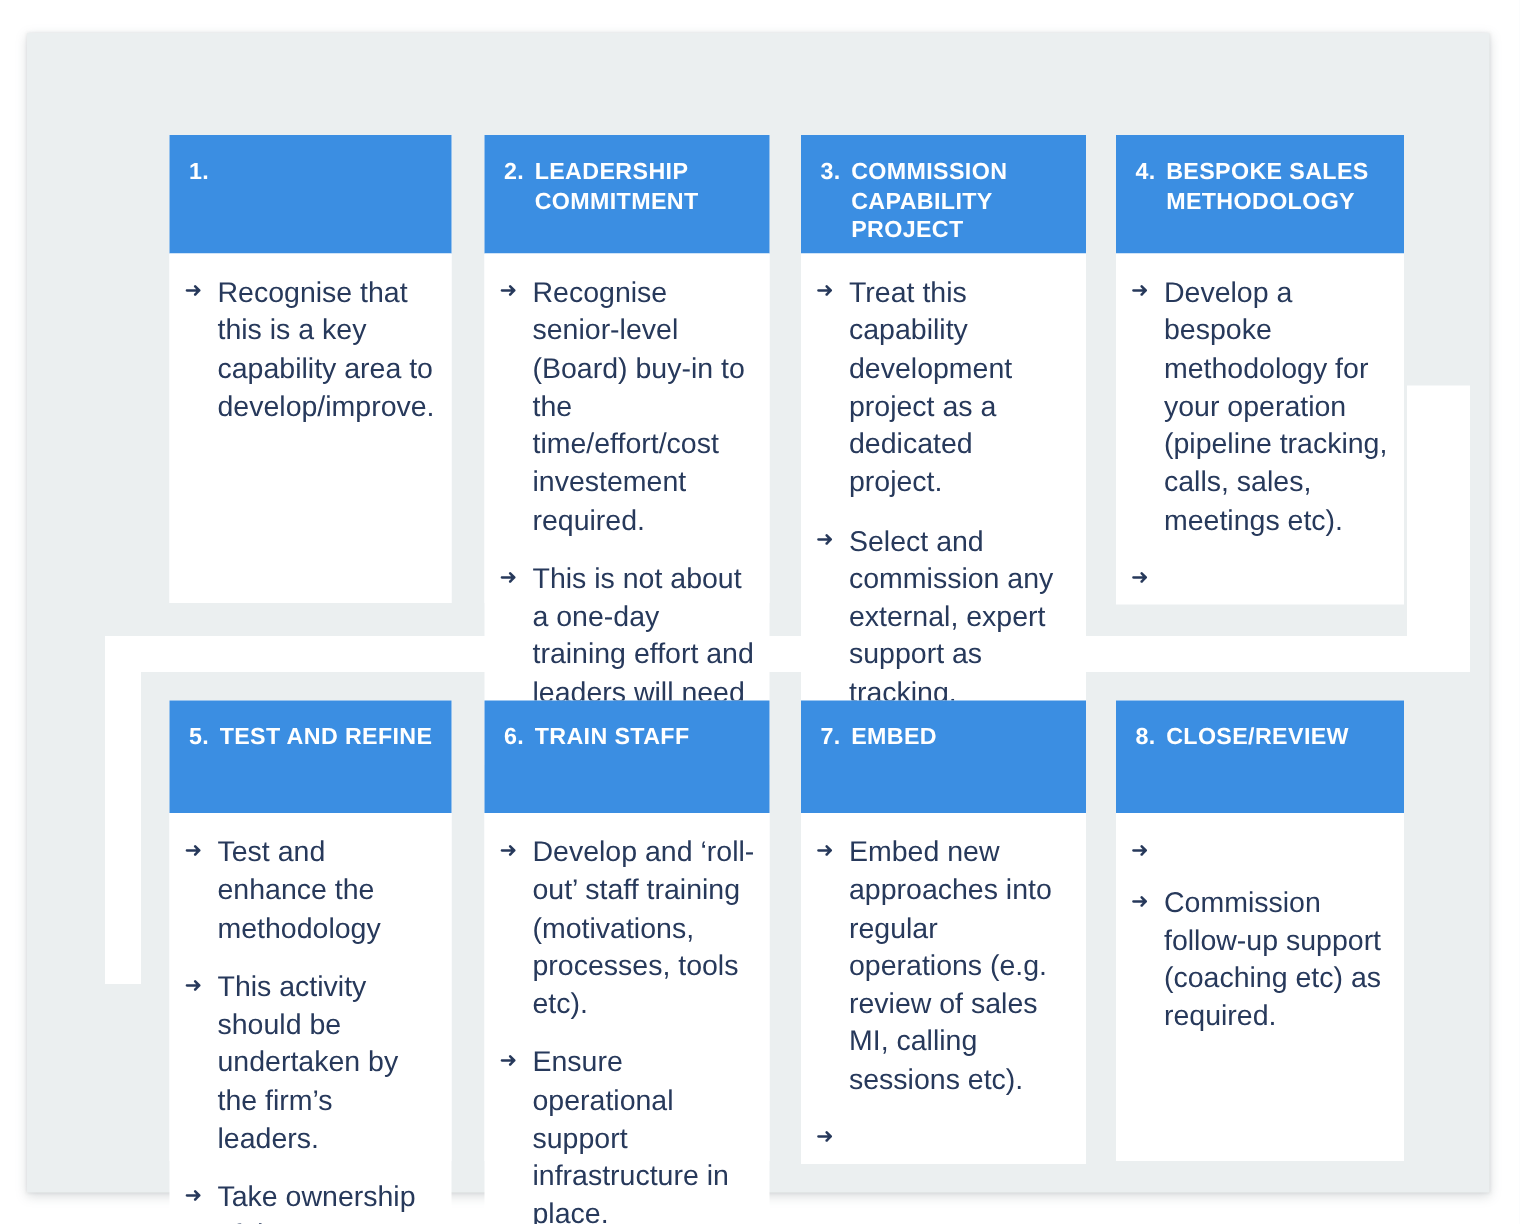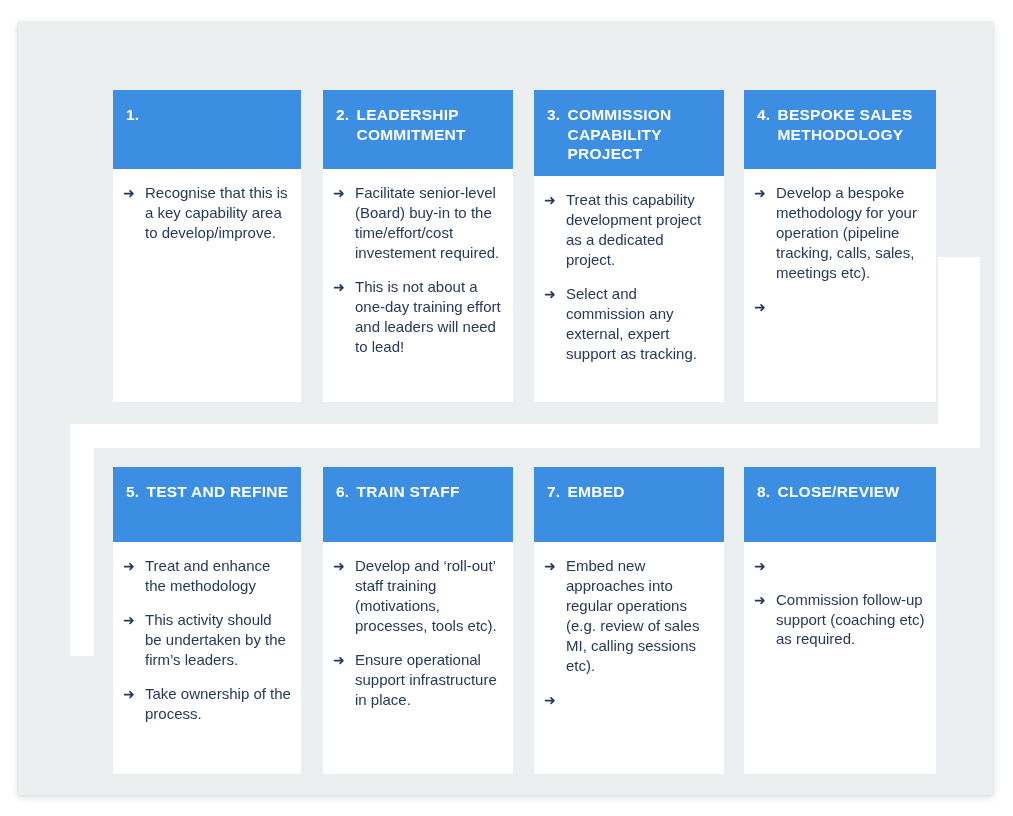--- a/index.html
+++ b/index.html
@@ -87,21 +87,21 @@
     flex: 0 0 auto;
     width: 22px;
     color: #27395b;
     font-size: 14px;
     line-height: 1.33;
     padding-top: 1px;
   }
   .bullet-text {
     flex: 1 1 auto;
     color: #27395b;
-    font-size: 15px;
+    font-size: 19px;
     line-height: 1.33;
   }
 
   
   .row1 { top: 68px; height: 312px; }
   .row1 .card-head { min-height: 79px; }
   
   .row2 { top: 445px; height: 307px; }
   .row2 .card-head { min-height: 75px; }
 
@@ -135,21 +135,21 @@
     </div>
 
     <div class="card row1 col2">
       <div class="card-head">
         <span class="card-num">2.</span>
         <span class="card-title">LEADERSHIP COMMITMENT</span>
       </div>
       <div class="card-body">
         <div class="bullet">
           <span class="bullet-arrow">➜</span>
-          <span class="bullet-text">Facilitate senior-level (Board) buy-in to the time/effort/cost investement required.</span>
+          <span class="bullet-text">Recognise senior-level (Board) buy-in to the time/effort/cost investement required.</span>
         </div>
         <div class="bullet">
           <span class="bullet-arrow">➜</span>
           <span class="bullet-text">This is not about a one-day training effort and leaders will need to lead!</span>
         </div>
       </div>
     </div>
 
     <div class="card row1 col3">
       <div class="card-head">
@@ -185,21 +185,21 @@
     </div>
 
     <div class="card row2 col1">
       <div class="card-head">
         <span class="card-num">5.</span>
         <span class="card-title">TEST AND REFINE</span>
       </div>
       <div class="card-body">
         <div class="bullet">
           <span class="bullet-arrow">➜</span>
-          <span class="bullet-text">Treat and enhance the methodology</span>
+          <span class="bullet-text">Test and enhance the methodology</span>
         </div>
         <div class="bullet">
           <span class="bullet-arrow">➜</span>
           <span class="bullet-text">This activity should be undertaken by the firm’s leaders.</span>
         </div>
         <div class="bullet">
           <span class="bullet-arrow">➜</span>
           <span class="bullet-text">Take ownership of the process.</span>
         </div>
       </div>

